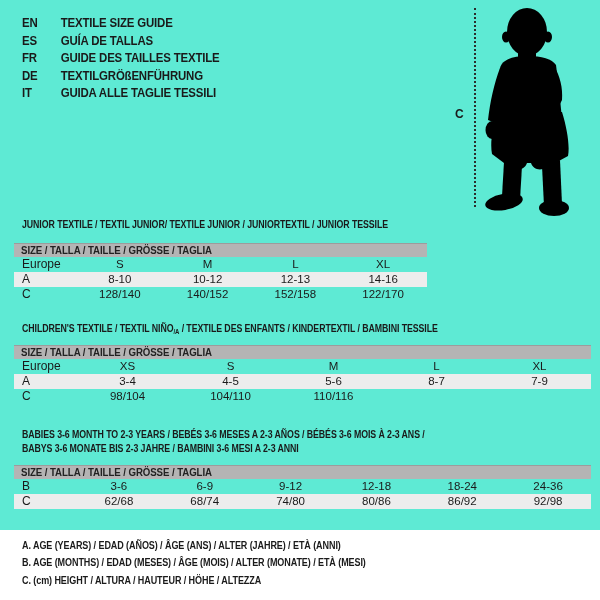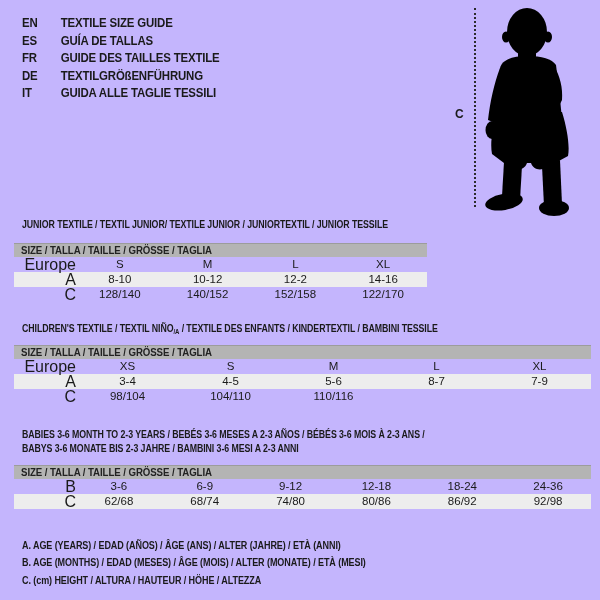--- a/index.html
+++ b/index.html
@@ -1,20 +1,20 @@
 <!DOCTYPE html>
 <html style="--bar: #b4b4b4; --baredge: #9c9c9c; --shade: #ededed;"><head>
 <meta charset="utf-8">
 <style>
   html,body{margin:0;padding:0;}
   body{
     width:600px;height:600px;overflow:hidden;background:#ffffff;
     font-family:"Liberation Sans",sans-serif;color:#1a1a1a;
   }
-  .page{position:absolute;left:0;top:0;width:600px;height:600px;background:#c4b5fd;}
+  .page{position:absolute;left:0;top:0;width:600px;height:530px;background:#5eead4;}
 
   
   .lang-header{position:absolute;left:22px;top:14px;transform:scaleX(.88);transform-origin:0 0;}
   .lang-row{display:flex;line-height:17.5px;font-weight:bold;font-size:13px;white-space:nowrap;letter-spacing:-.2px;}
   .lang-code{width:44px;flex:0 0 44px;}
 
   
   .height-line{position:absolute;left:474px;top:8px;height:199px;width:0;border-left:2px dotted #2b2b2b;}
   .height-label{position:absolute;left:455px;top:107px;font-size:12px;font-weight:bold;}
   .figure-svg{position:absolute;left:482px;top:4px;}
@@ -29,21 +29,21 @@
   .size-table{position:absolute;left:14px;}
   .t1{top:243px;width:413px;}
   .t2{top:345px;width:577px;}
   .t3{top:465px;width:577px;}
   .size-bar{height:14px;background:var(--bar,#b4b4b4);border-top:1px solid var(--baredge,#9c9c9c);box-sizing:border-box;}
   .size-bar-text{display:block;padding-left:8px;font-size:11px;line-height:12px;color:#222;
                  transform:scaleX(.88);transform-origin:0 0;white-space:nowrap;font-weight:bold;letter-spacing:-.1px;}
   .trow{display:grid;height:15px;}
   .trow.shaded{background:var(--shade,#ededed);}
   .tcell{font-size:11.5px;line-height:15px;text-align:center;white-space:nowrap;}
-  .tlabel{text-align:right;padding-left:8px;font-size:16px;}
+  .tlabel{text-align:left;padding-left:8px;font-size:12px;}
 
   
   .legend{position:absolute;left:22px;top:537px;transform:scaleX(.82);transform-origin:0 0;}
   .legend-line{font-size:11px;font-weight:bold;line-height:17.4px;white-space:nowrap;letter-spacing:-.1px;}
 </style>
 </head>
 <body>
 
 <div class="page">
 
@@ -110,21 +110,21 @@
           <div class="tcell tlabel">Europe</div>
           <div class="tcell">S</div>
           <div class="tcell">M</div>
           <div class="tcell">L</div>
           <div class="tcell">XL</div>
         </div>
         <div class="trow shaded" style="grid-template-columns: 62px repeat(4, 1fr);">
           <div class="tcell tlabel">A</div>
           <div class="tcell">8-10</div>
           <div class="tcell">10-12</div>
-          <div class="tcell">12-2</div>
+          <div class="tcell">12-13</div>
           <div class="tcell">14-16</div>
         </div>
         <div class="trow" style="grid-template-columns: 62px repeat(4, 1fr);">
           <div class="tcell tlabel">C</div>
           <div class="tcell">128/140</div>
           <div class="tcell">140/152</div>
           <div class="tcell">152/158</div>
           <div class="tcell">122/170</div>
         </div>
       </div>

